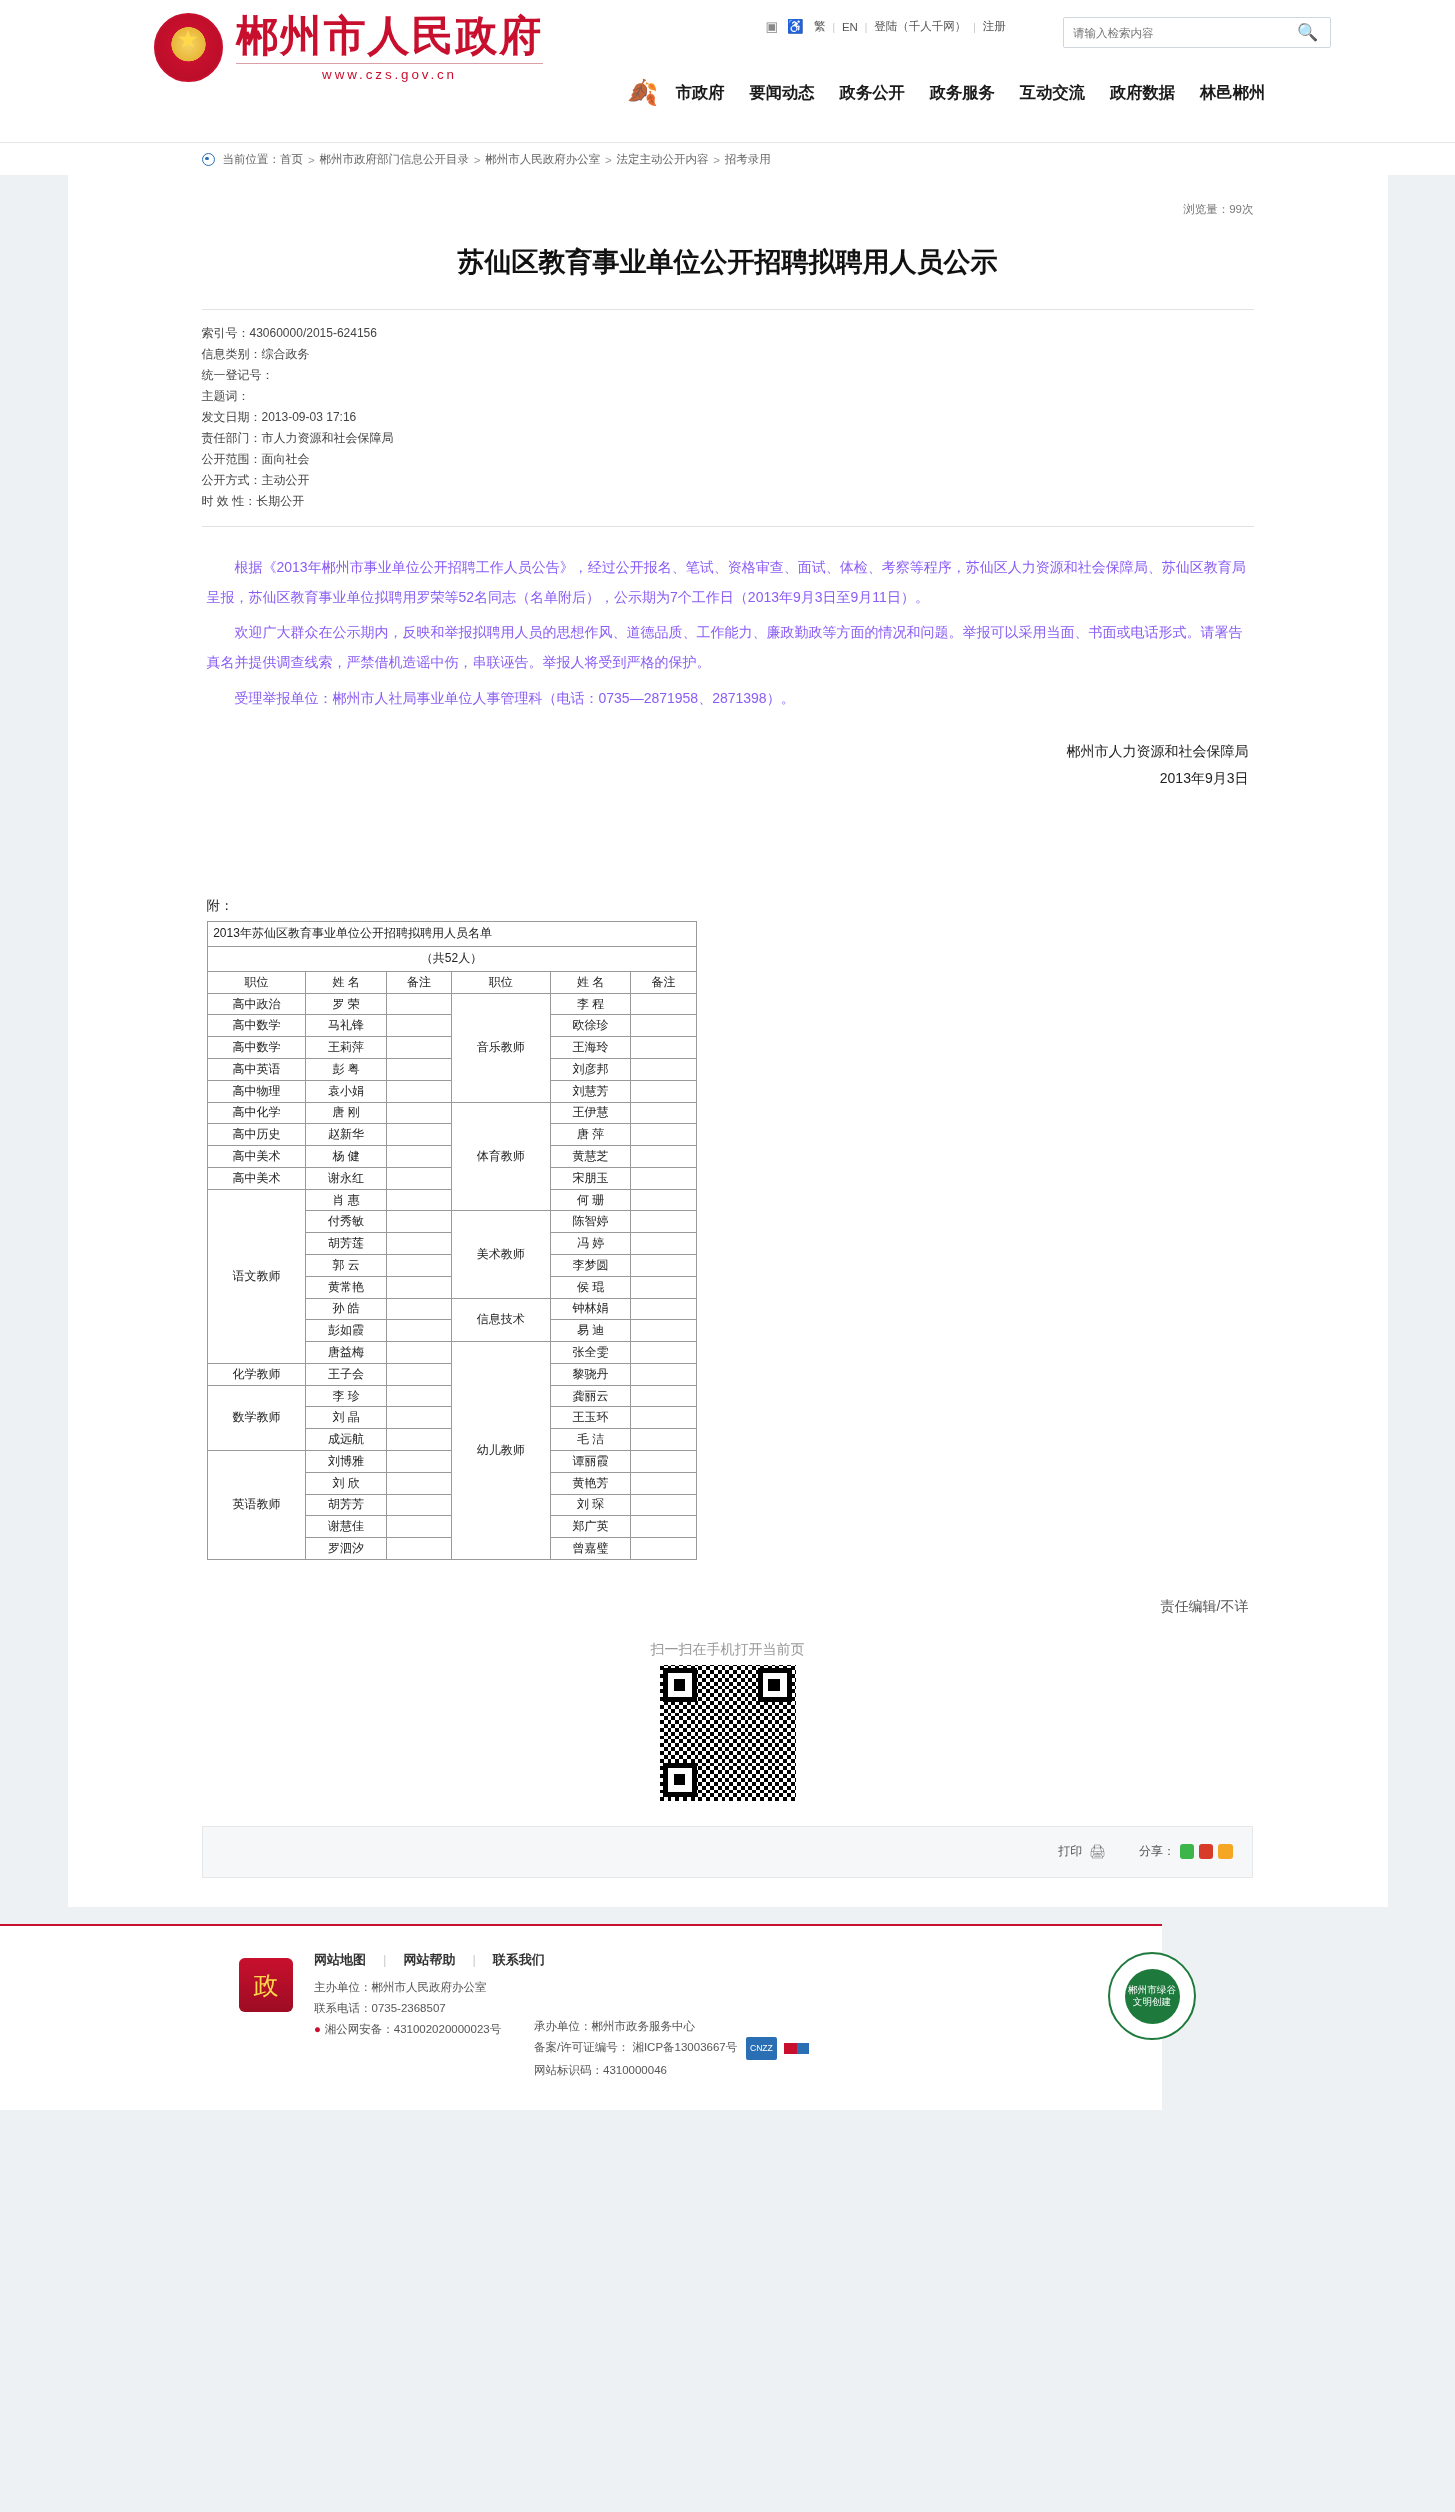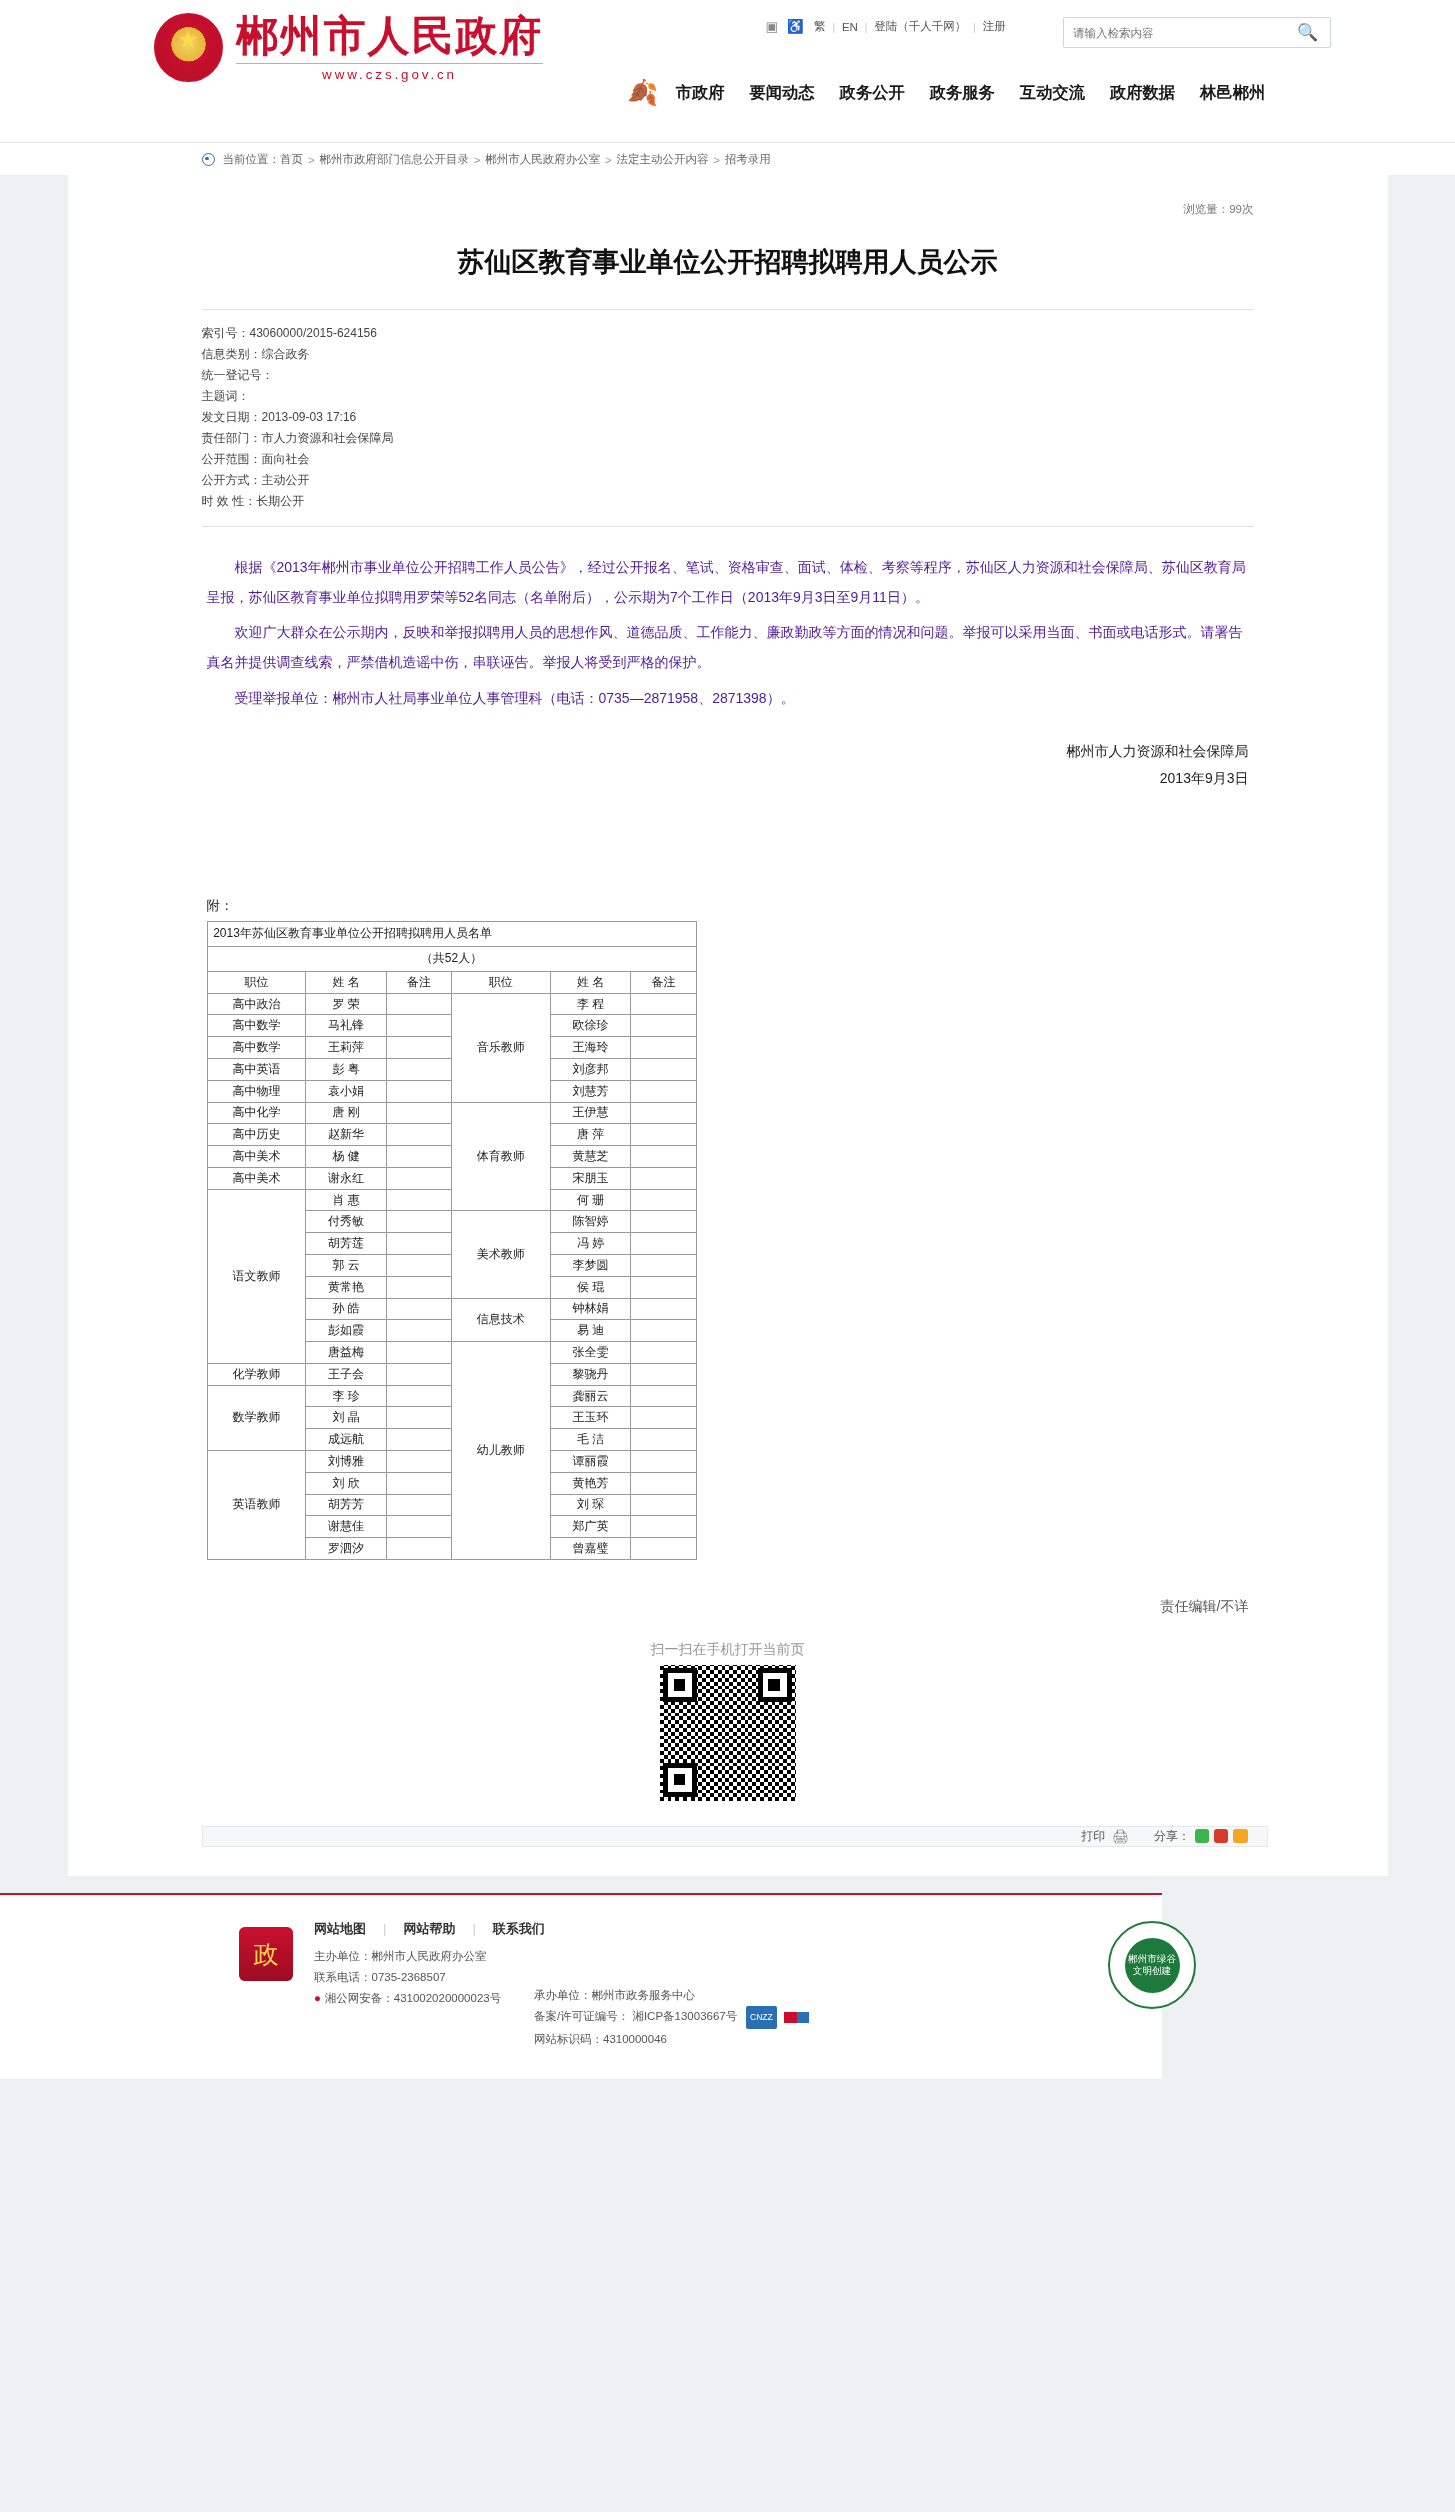--- a/index.html
+++ b/index.html
@@ -87,21 +87,21 @@
     color:#111; margin:27px 0 29px 0; font-weight:bold;
   }
 
   .meta {
     border-top:1px solid #e2e2e2; border-bottom:1px solid #e2e2e2;
     padding:13.4px 0; margin:0 29px; display:flex; font-size:12px; color:#444;flex-direction:column;
   }
   .meta .col { flex:1; }
   .meta .row { line-height:21px; }
 
-  .body-text { margin:25px 34px 0 34px; font-size:14px; line-height:30px; color:#4c1d95; }
+  .body-text { margin:25px 34px 0 34px; font-size:14px; line-height:30px; color:#8b5cf6; }
   .body-text p { margin:0 0 5.7px 0; text-indent:2em; }
 
   .sign { margin:25px 34px 0 0; text-align:right; font-size:14px; line-height:27px; color:#222; }
 
   .spacer { height:105px; }
 
   .attach-label { margin:0 0 5.7px 34px; font-size:13.4px; color:#222; }
 
   
   table.roster {
@@ -131,22 +131,22 @@
       repeating-linear-gradient(0deg,#000 0 3.8px,#fff 3.8px 7.7px);
     background-blend-mode:difference;
     position:relative;
   }
   .qr .fp { position:absolute; width:34px; height:34px; border:5.7px solid #000; background:#fff; }
   .qr .fp:after{ content:""; position:absolute; left:5.7px; top:5.7px; width:11.5px; height:11.5px; background:#000;}
   .qr .fp.tl{left:3.8px;top:3.8px;} .qr .fp.tr{right:3.8px;top:3.8px;} .qr .fp.bl{left:3.8px;bottom:3.8px;}
 
   
   .printbar {
-    margin:25px 15px 0 29px; background:#f5f7f9; border:1px solid #e6e8ea; height:21px;
-    display:flex; align-items:center; justify-content:flex-end; padding-right:19px; font-size:12px; color:#555;
+    margin:25px 30px 0 29px; background:#f5f7f9; border:1px solid #e6e8ea; height:52px;
+    display:flex; align-items:center; justify-content:flex-end; padding-right:19px; font-size:12px; color:#555;gap:8px;
   }
   .printbar .grp { display:flex; align-items:center; margin-left:25px; }
   .printbar .ic-box { margin-left:6.7px; color:#777; font-size:13.4px; }
   .sh-icon { width:14.4px; height:14.4px; border-radius:2.9px; display:inline-block; margin-left:4.8px; }
 
   
   .foot-sep { height:17px; }
   .footer { background:#ffffff; border-top:2.9px solid #c8102e; width:1162px; }
   .footer-inner { width:1320px; margin:0 auto; padding:23px 0 29px 0; display:flex; align-items:flex-start; }
   .foot-emblem {

